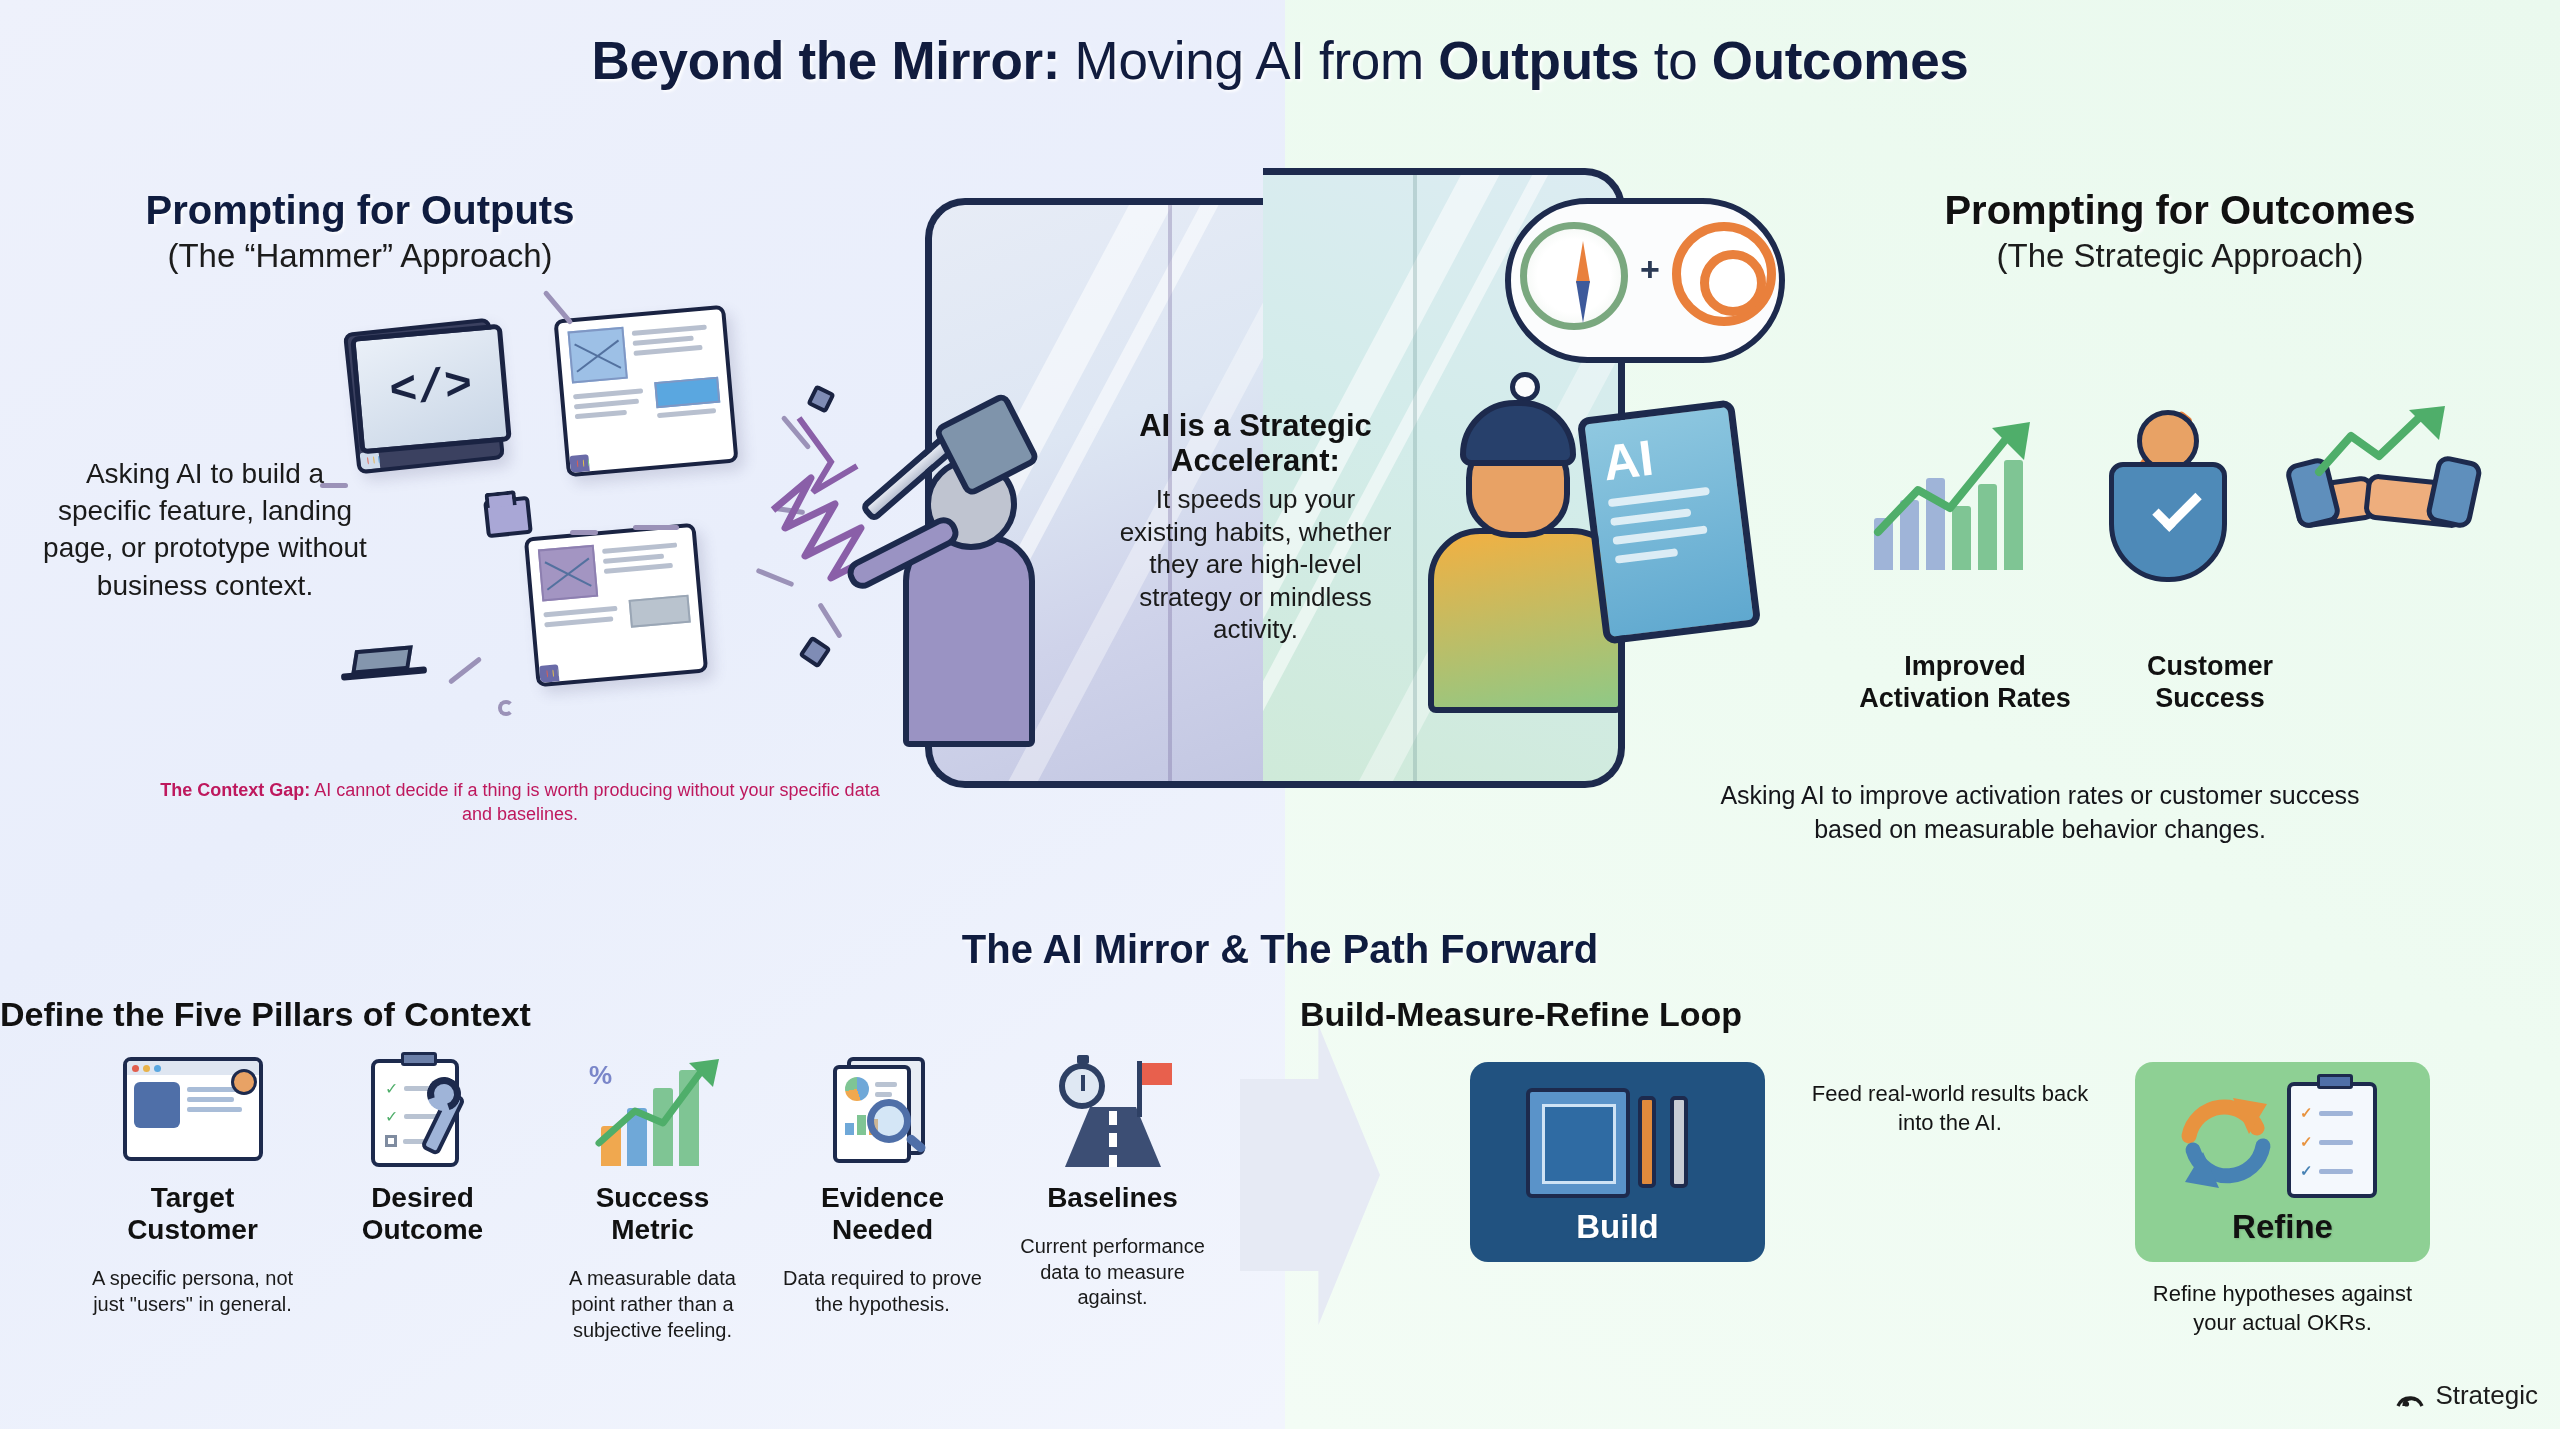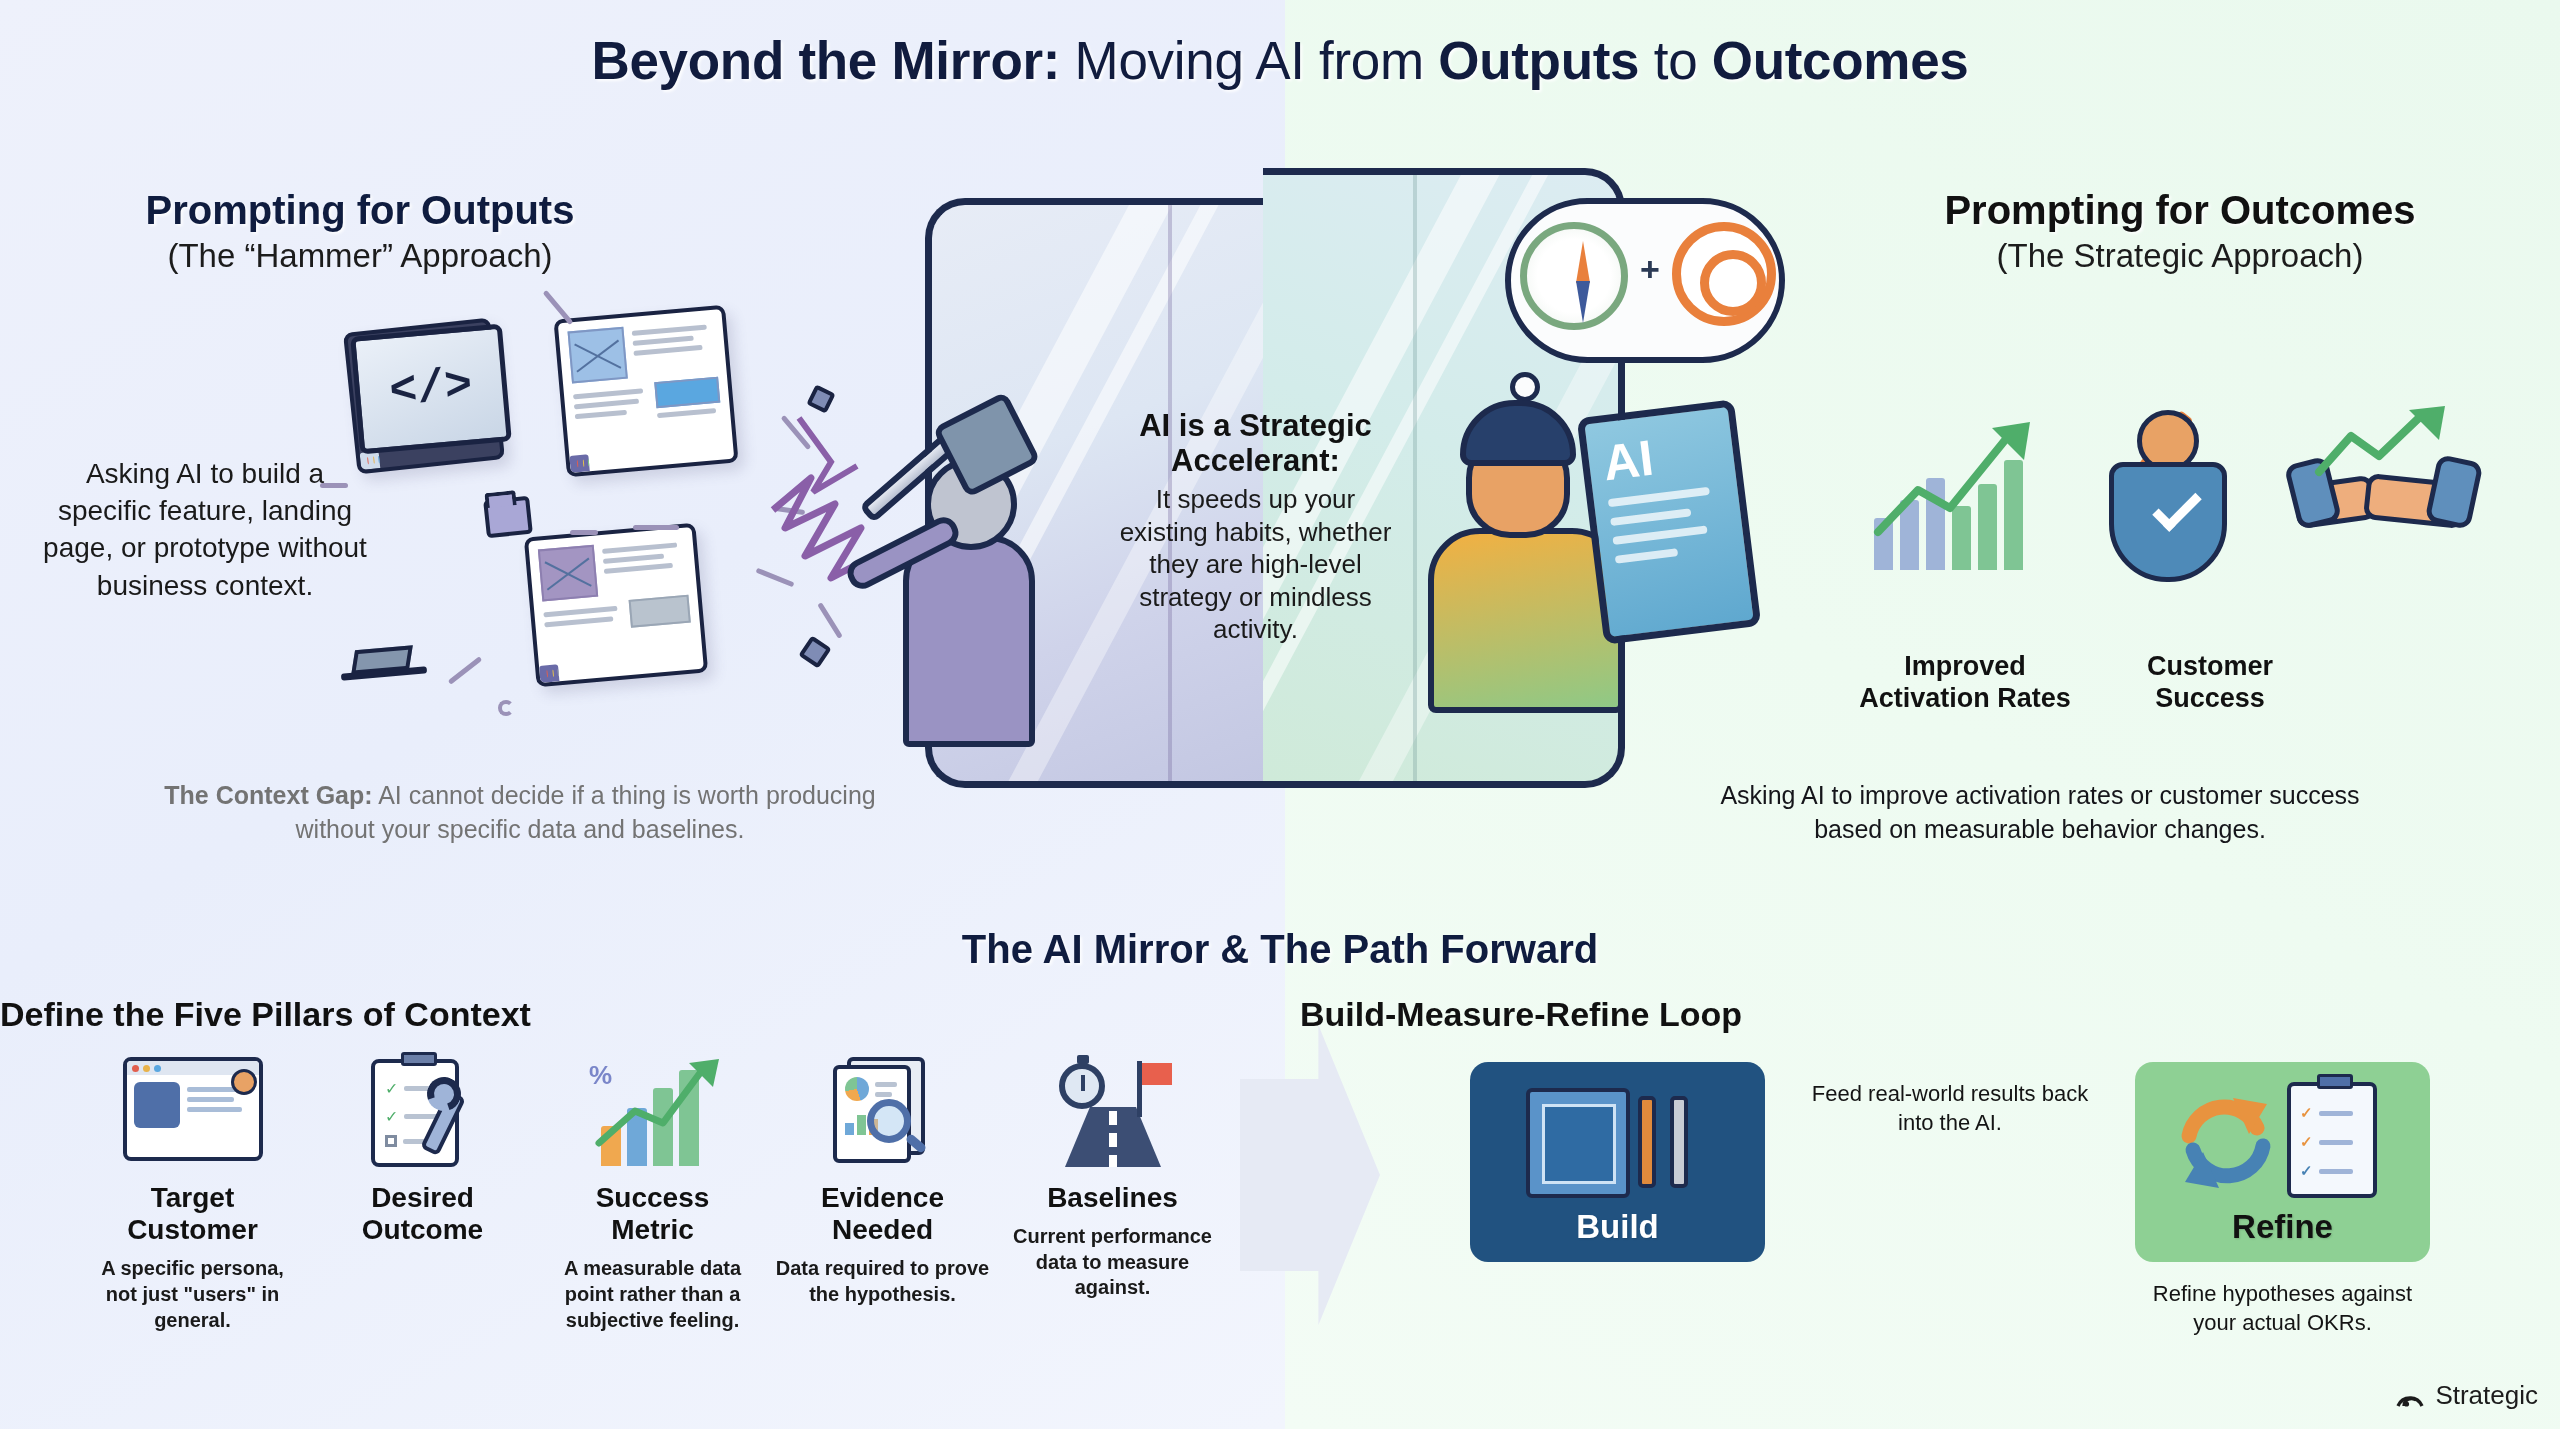--- a/index.html
+++ b/index.html
@@ -30,21 +30,21 @@
   .col-head.right .h { color:#111111; }
   .col-head .sub { font-size:33px; color:#1c1c1c; margin-top:4px; }
   #head-left  { left:-20px; top:188px; }
   #head-right { left:1800px; top:188px; }
 
   
   .blurb-left { position:absolute; left:40px; top:455px; width:330px;
                 text-align:center; font-size:28px; line-height:1.33; color:#1a1a1a; }
 
   .foot-left { position:absolute; left:150px; top:778px; width:740px;
-               text-align:center; font-size:25px; line-height:1.36; color:#737373; }
+               text-align:center; font-size:18px; line-height:1.36; color:#be185d; }
   .foot-left b { font-weight:bold; }
 
   .foot-right { position:absolute; left:1700px; top:778px; width:680px;
                 text-align:center; font-size:25px; line-height:1.36; color:#15151a; }
 
   
   .ill-left { position:absolute; left:355px; top:330px; width:520px; height:440px; }
   .win { position:absolute; border:4px solid #1a2342; border-radius:9px;
          background:#fff; box-shadow:6px 8px 14px rgba(80,80,120,.18); overflow:hidden; }
   .win .bar { height:17px; display:flex; align-items:center; gap:5px; padding-left:7px; }
@@ -170,21 +170,21 @@
   #loop-head    { left:1300px; top:995px; width:1260px; }
 
   .arrow-big { position:absolute; left:1240px; top:1025px; width:140px; height:300px;
                background:#e6eaf4; clip-path:polygon(0 18%,56% 18%,56% 0,100% 50%,56% 100%,56% 82%,0 82%); }
 
   .pillars { position:absolute; left:85px; top:1055px; width:1135px;
              display:flex; justify-content:space-between; }
   .pillar { width:215px; text-align:center; }
   .pillar .pic { height:115px; position:relative; }
   .pillar .nm { font-size:28px; font-weight:bold; color:#111; line-height:1.15; margin-top:12px; }
-  .pillar .ds { font-size:20px; color:#1a1a1a; line-height:1.28; margin-top:10px;font-weight:bold; }
+  .pillar .ds { font-size:20px; color:#1a1a1a; line-height:1.28; margin-top:20px; }
 
   .loopcards { position:absolute; left:1470px; top:1062px; width:960px;
                display:flex; justify-content:space-between; }
   .lcard { width:295px; }
   .lcard .box { height:200px; border-radius:18px; position:relative;
                 display:flex; flex-direction:column; align-items:center; justify-content:flex-end;
                 padding-bottom:16px; }
   .lcard .box .lbl { font-size:33px; font-weight:bold; text-shadow:1px 1px 2px rgba(0,0,0,.15); }
   .lcard .cap { font-size:22px; color:#141414; line-height:1.3; text-align:center; margin-top:18px; }
 

